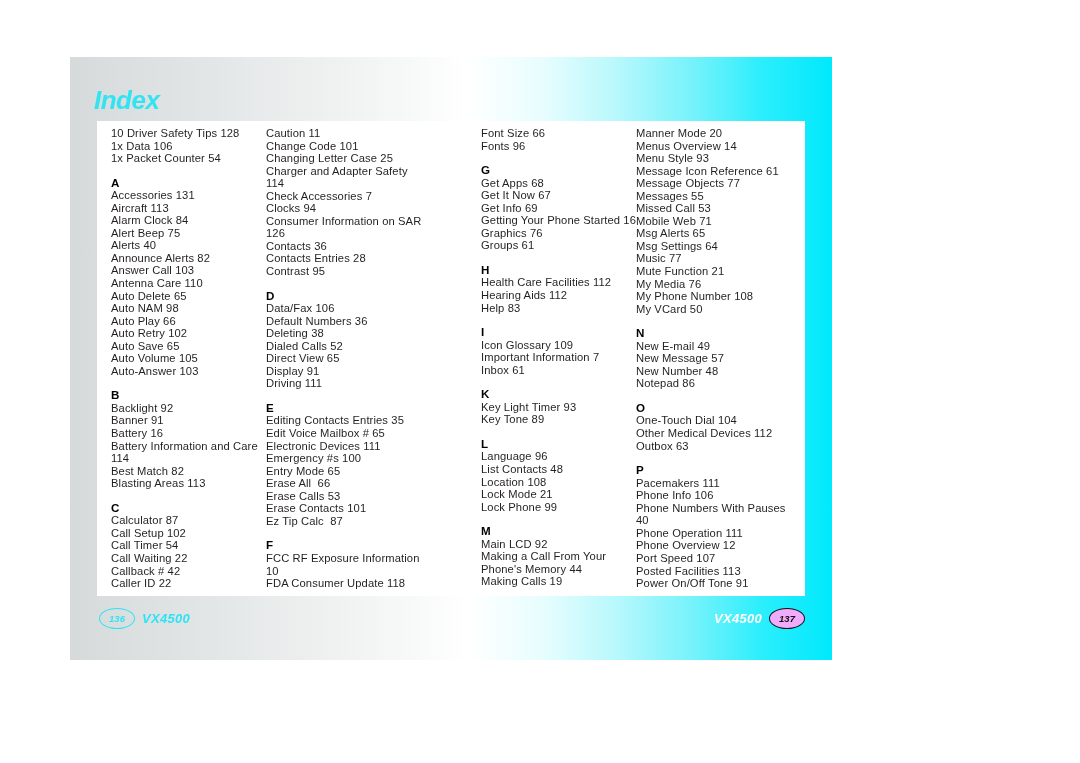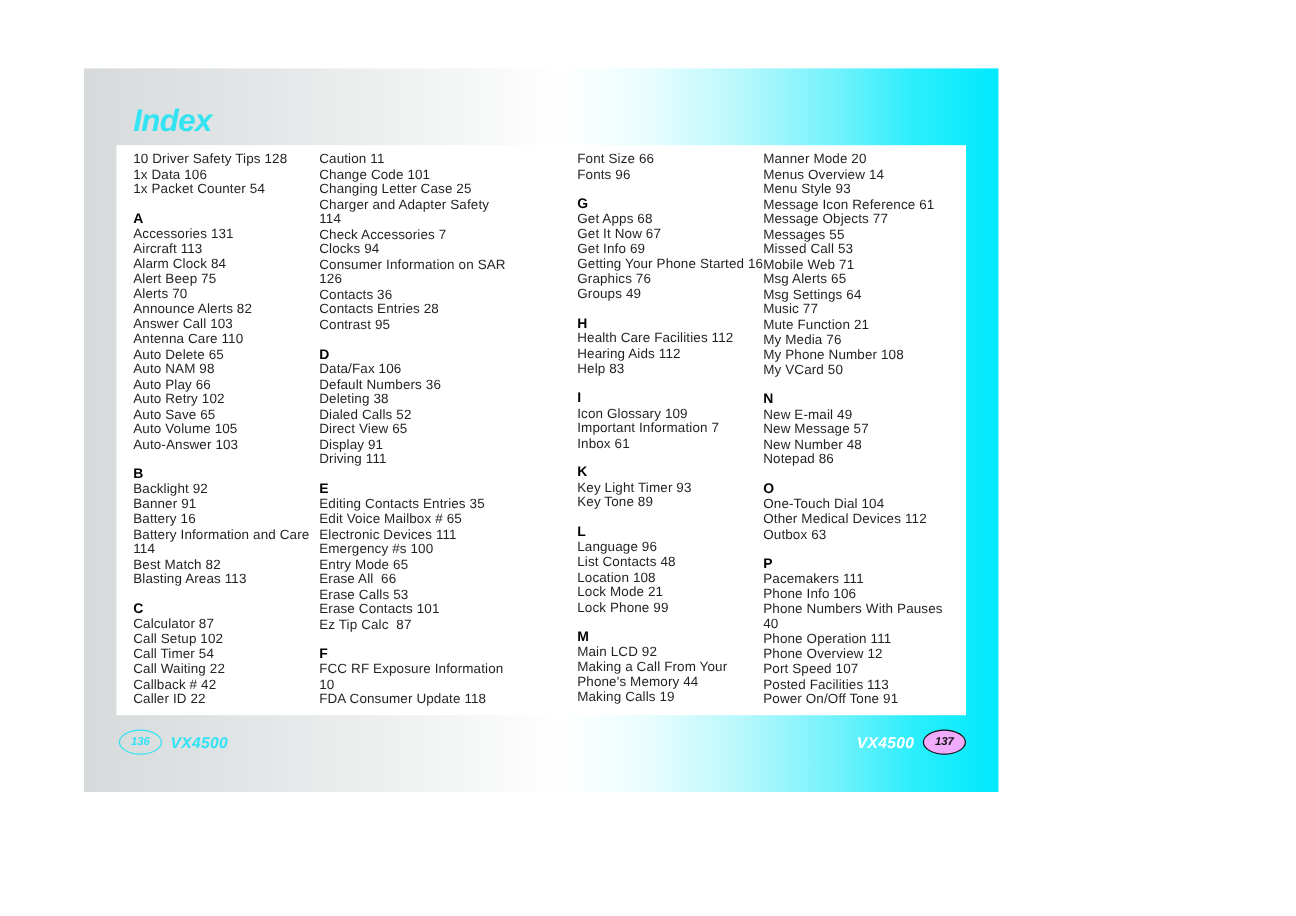--- a/index.html
+++ b/index.html
@@ -47,21 +47,21 @@
     left: 27px;
     top: 64px;
     width: 708px;
     height: 475px;
     background: #ffffff;
   }
 
   
   #index-title {
     position: absolute;
-    left: 41px;
+    left: 24px;
     top: 30px;
     font-size: 26px;
     font-weight: bold;
     font-style: italic;
     letter-spacing: -0.5px;
     color: #33e3f2;
     line-height: 1;
   }
 
   
@@ -160,21 +160,21 @@
   <div id="columns">
       <div class="col c1">
         <div class="entry">10 Driver Safety Tips 128</div>
         <div class="entry">1x Data 106</div>
         <div class="entry">1x Packet Counter 54</div>
         <div class="letter">A</div>
         <div class="entry">Accessories 131</div>
         <div class="entry">Aircraft 113</div>
         <div class="entry">Alarm Clock 84</div>
         <div class="entry">Alert Beep 75</div>
-        <div class="entry">Alerts 70</div>
+        <div class="entry">Alerts 40</div>
         <div class="entry">Announce Alerts 82</div>
         <div class="entry">Answer Call 103</div>
         <div class="entry">Antenna Care 110</div>
         <div class="entry">Auto Delete 65</div>
         <div class="entry">Auto NAM 98</div>
         <div class="entry">Auto Play 66</div>
         <div class="entry">Auto Retry 102</div>
         <div class="entry">Auto Save 65</div>
         <div class="entry">Auto Volume 105</div>
         <div class="entry">Auto-Answer 103</div>
@@ -232,21 +232,21 @@
       </div>
       <div class="col c3">
         <div class="entry">Font Size 66</div>
         <div class="entry">Fonts 96</div>
         <div class="letter">G</div>
         <div class="entry">Get Apps 68</div>
         <div class="entry">Get It Now 67</div>
         <div class="entry">Get Info 69</div>
         <div class="entry">Getting Your Phone Started 16</div>
         <div class="entry">Graphics 76</div>
-        <div class="entry">Groups 49</div>
+        <div class="entry">Groups 61</div>
         <div class="letter">H</div>
         <div class="entry">Health Care Facilities 112</div>
         <div class="entry">Hearing Aids 112</div>
         <div class="entry">Help 83</div>
         <div class="letter">I</div>
         <div class="entry">Icon Glossary 109</div>
         <div class="entry">Important Information 7</div>
         <div class="entry">Inbox 61</div>
         <div class="letter">K</div>
         <div class="entry">Key Light Timer 93</div>

